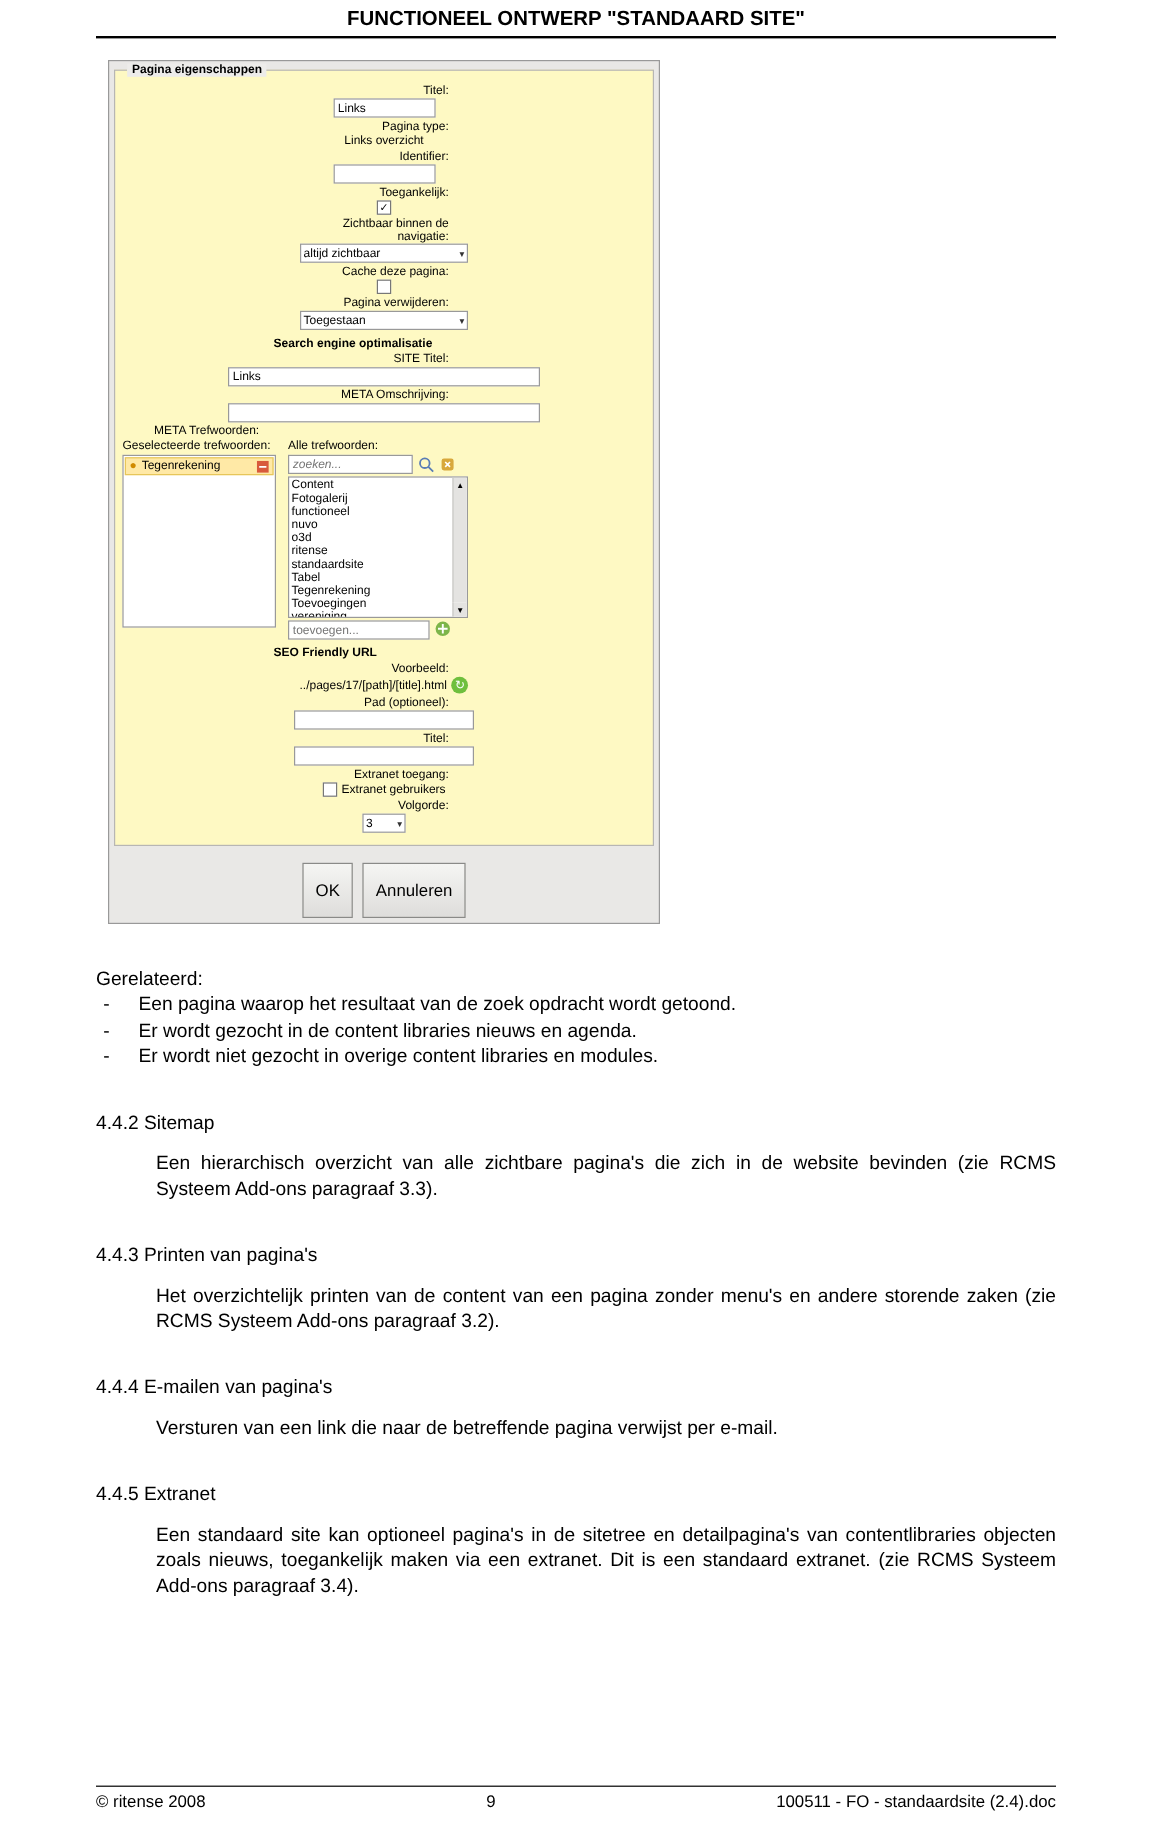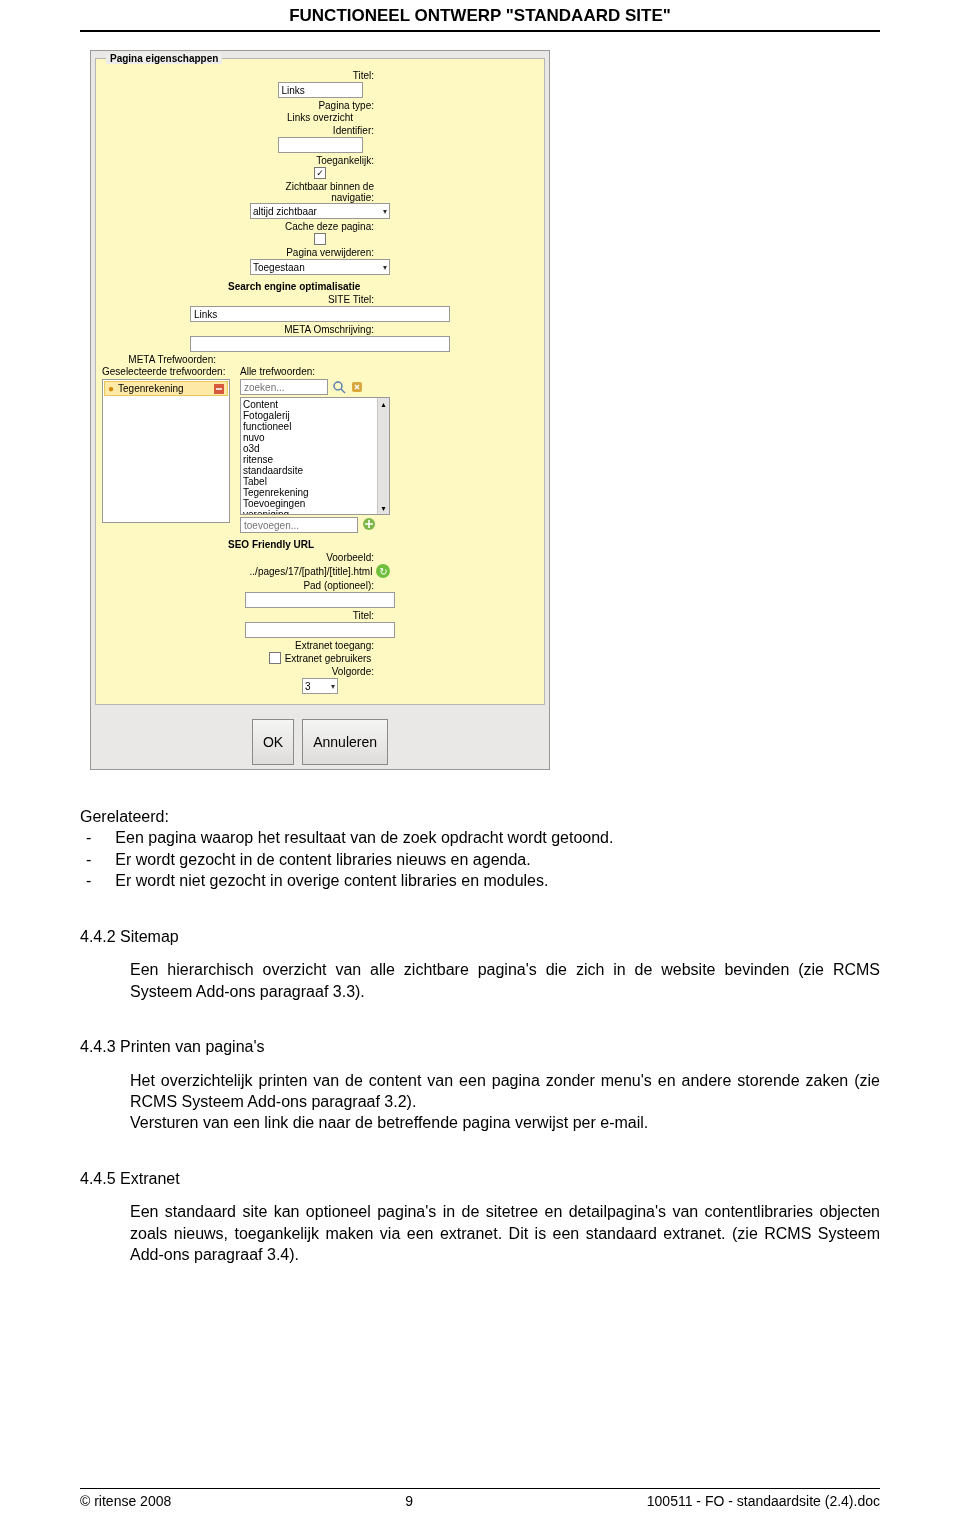--- a/index.html
+++ b/index.html
@@ -146,21 +146,21 @@
     width: 10px; height: 10px;
     display: inline-block;
   }
   .kw-right { width: 150px; }
   .kw-search-row {
     display: flex;
     align-items: center;
     gap: 4px;
     margin-bottom: 2px;
   }
-  .kw-search-row .tb { width: 88px; }
+  .kw-search-row .tb { width: 104px; font-style: italic; }
   .sq-ic {
     width: 14px; height: 14px;
     display: inline-flex;
     align-items: center;
     justify-content: center;
     font-size: 10px;
   }
   .kw-list {
     border: 1px solid #999;
     background: #fff;
@@ -452,20 +452,21 @@
       <span class="bullet-dash">-</span>
       <span>Er wordt niet gezocht in overige content libraries en modules.</span>
     </div>
 
     <div class="sec-heading">4.4.2  Sitemap</div>
     <p class="sec-body">Een hierarchisch overzicht van alle zichtbare pagina's die zich in de website bevinden (zie RCMS Systeem Add-ons paragraaf 3.3).</p>
 
     <div class="sec-heading">4.4.3  Printen van pagina's</div>
     <p class="sec-body">Het overzichtelijk printen van de content van een pagina zonder menu's en andere storende zaken (zie RCMS Systeem Add-ons paragraaf 3.2).</p>
 
+    <div class="sec-heading">4.4.4  E-mailen van pagina's</div>
     <p class="sec-body">Versturen van een link die naar de betreffende pagina verwijst per e-mail.</p>
 
     <div class="sec-heading">4.4.5  Extranet</div>
     <p class="sec-body">Een standaard site kan optioneel pagina's in de sitetree en detailpagina's van contentlibraries objecten zoals nieuws, toegankelijk maken via een extranet. Dit is een standaard extranet. (zie RCMS Systeem Add-ons paragraaf 3.4).</p>
   </div>
 
   <div class="footer">
     <hr class="footer-rule">
     <div class="footer-row">
       <span>© ritense 2008</span>

